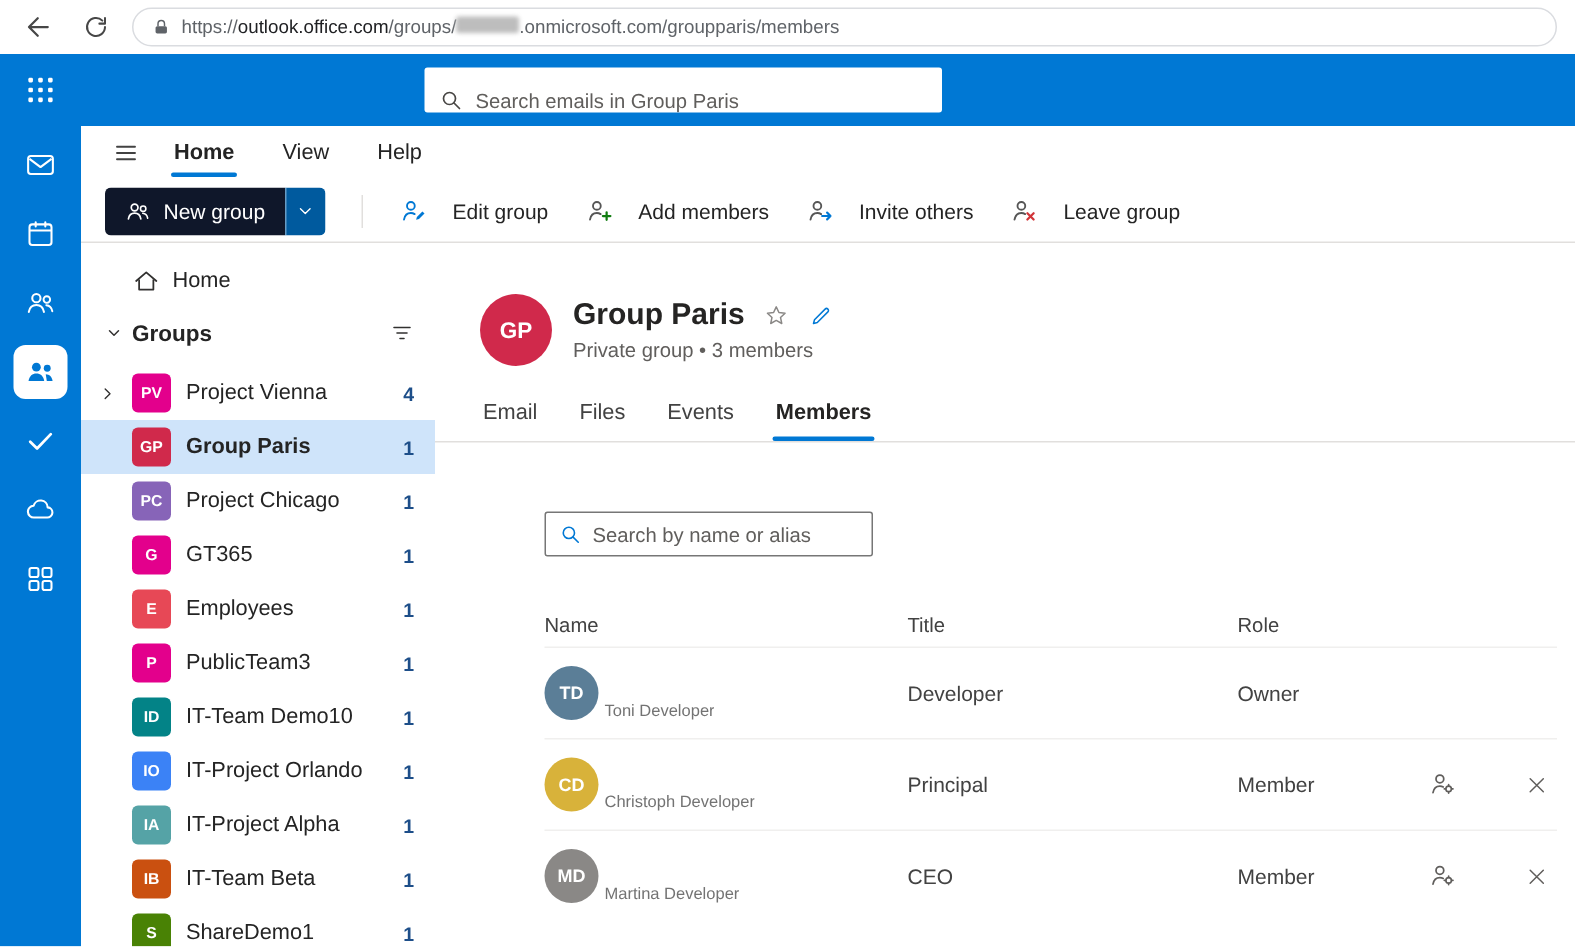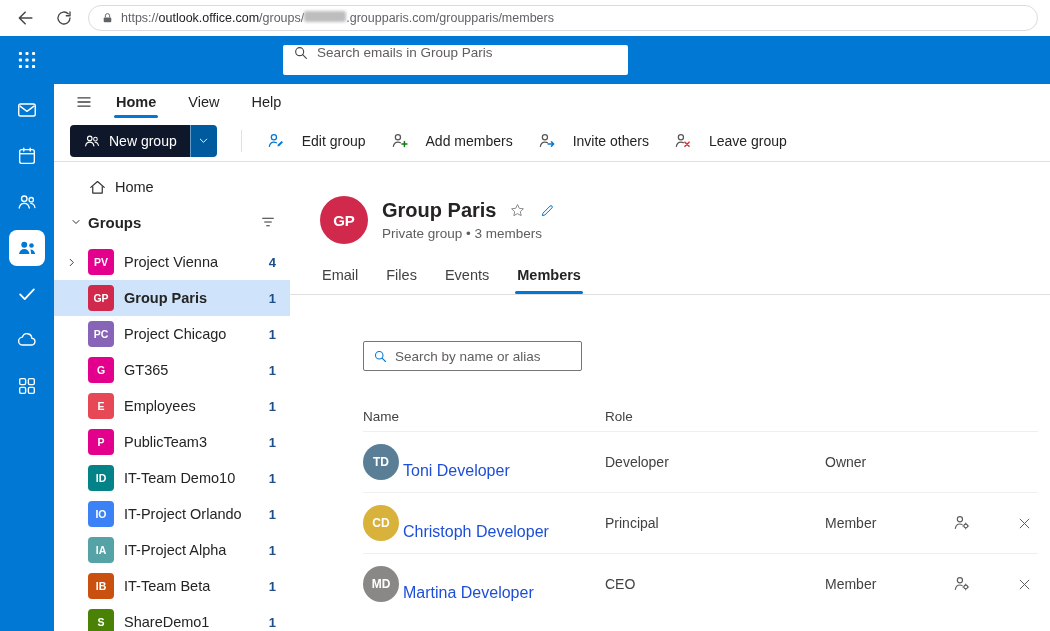--- a/index.html
+++ b/index.html
@@ -10,21 +10,21 @@
   
   .browser-bar { height:36px; display:flex; align-items:center; gap:10px; padding:0 12px; background:#fff; }
   .bicon-btn { width:28px; height:28px; border:none; background:none; border-radius:50%; display:flex; align-items:center; justify-content:center; cursor:pointer; }
   .url-pill { flex:1; height:26px; border:1px solid #dadce0; border-radius:13px; background:#fff; display:flex; align-items:center; gap:7px; padding:0 12px; font-size:12.5px; color:#5f6368; white-space:nowrap; overflow:hidden; }
   .url-domain { color:#202124; }
   .url-redacted { display:inline-block; width:42px; height:11px; background:#bdbdbd; border-radius:2px; filter:blur(1.5px); }
 
   
   .top-blue { height:48px; background:#0078d4; display:flex; align-items:center; }
   .waffle-btn { width:54px; height:48px; border:none; background:none; display:flex; align-items:center; justify-content:center; cursor:pointer; }
-  .global-search { margin-left:229px; width:345px; height:30px; background:#fff; border-radius:2px; display:flex; align-items:flex-start; gap:8px; padding:0 10px; }
+  .global-search { margin-left:229px; width:345px; height:30px; background:#fff; border-radius:2px; display:flex; align-items:flex-end; gap:8px; padding:0 10px; }
   .global-search input { border:none; outline:none; flex:1; font-size:13.5px; color:#323130; font-family:inherit; background:transparent; }
   .global-search input::placeholder { color:#605e5c; }
 
   
   .body-row { display:flex; height:547px; }
   .rail { width:54px; background:#0078d4; display:flex; flex-direction:column; align-items:center; padding-top:8px; gap:10px; }
   .rail-btn { width:36px; height:36px; border:none; background:none; border-radius:8px; display:flex; align-items:center; justify-content:center; cursor:pointer; }
   .rail-btn.selected { background:#fff; }
 
   .content-col { flex:1; display:flex; flex-direction:column; min-width:0; }
@@ -81,21 +81,21 @@
   .members-title { font-size:15px; font-weight:bold; color:#252423; flex-basis:230px; flex-shrink:0; }
   .member-search { width:219px; height:30px; border:1px solid #767676; border-radius:2px; display:flex; align-items:center; gap:7px; padding:0 9px; background:#fff; }
   .member-search input { border:none; outline:none; flex:1; font-size:13.5px; font-family:inherit; color:#323130; background:transparent; min-width:0; }
   .member-search input::placeholder { color:#605e5c; }
 
   .mhead, .mrow { display:grid; grid-template-columns:242px 220px 123px 1fr; align-items:center; margin:0 12px 0 73px; }
   .mhead { height:30px; margin-top:30px; font-size:13.5px; color:#424242; }
   .mrow { height:61px; border-top:1px solid #f0efee; cursor:pointer; }
   .cell-name { display:flex; align-items:flex-end; gap:4px; min-width:0; }
   .m-avatar { width:36px; height:36px; border-radius:50%; color:#fff; font-size:12px; font-weight:bold; display:flex; align-items:center; justify-content:center; flex-shrink:0; }
-  .m-name { font-size:16px; color:#1d4ed8; white-space:nowrap; overflow:hidden; }
+  .m-name { font-size:11px; color:#737373; white-space:nowrap; overflow:hidden; }
   .cell-title, .cell-role { font-size:14px; color:#424242; }
   .cell-actions { display:flex; justify-content:space-between; padding:0 2px; visibility:hidden; }
   .cell-actions.shown { visibility:visible; }
   .row-icon { border:none; background:none; cursor:pointer; display:flex; align-items:center; justify-content:center; width:24px; height:24px; }
 </style>
 </head>
 <body>
 
 <div class="screen">
 
@@ -109,21 +109,21 @@
       <svg width="18" height="18" viewBox="0 0 24 24">
           <path d="M20 12a8 8 0 1 1-2.34-5.66" fill="none" stroke="#474747" stroke-width="1.8" stroke-linecap="round"></path>
           <path d="M20 4v5h-5" fill="none" stroke="#474747" stroke-width="1.8" stroke-linecap="round" stroke-linejoin="round"></path>
         </svg>
     </button>
     <div class="url-pill">
       <svg width="13" height="13" viewBox="0 0 24 24">
           <rect x="5" y="10" width="14" height="9" rx="2" fill="#5f6368"></rect>
           <path d="M8 10V7a4 4 0 0 1 8 0v3" fill="none" stroke="#5f6368" stroke-width="1.8"></path>
         </svg>
-      <span><span>https://</span><span class="url-domain">outlook.office.com</span><span>/groups/</span><span class="url-redacted"></span><span>.groupparis.com/groupparis/members</span></span>
+      <span><span>https://</span><span class="url-domain">outlook.office.com</span><span>/groups/</span><span class="url-redacted"></span><span>.onmicrosoft.com/groupparis/members</span></span>
     </div>
   </div>
 
   <div class="top-blue">
     <button class="waffle-btn">
       <svg width="18" height="18" viewBox="0 0 20 20">
           <g fill="#fff">
             <rect x="1" y="1" width="3.4" height="3.4" rx="1"></rect>
             <rect x="8.3" y="1" width="3.4" height="3.4" rx="1"></rect>
             <rect x="15.6" y="1" width="3.4" height="3.4" rx="1"></rect>
@@ -444,20 +444,21 @@
               <svg width="15" height="15" viewBox="0 0 24 24">
                   <circle cx="10" cy="10" r="6" fill="none" stroke="#0078d4" stroke-width="1.7"></circle>
                   <path d="M14.5 14.5 20 20" stroke="#0078d4" stroke-width="1.7" stroke-linecap="round"></path>
                 </svg>
               <input type="text" placeholder="Search by name or alias" style="">
             </div>
           </div>
 
           <div class="mhead">
             <div>Name</div>
+            <div>Title</div>
             <div>Role</div>
             <div></div>
           </div>
 
           <div>
 
               <div class="mrow">
                 <div class="cell-name">
                   <span class="m-avatar" style="background: rgb(91, 126, 151);">TD</span>
                   <span class="m-name">Toni Developer</span>

